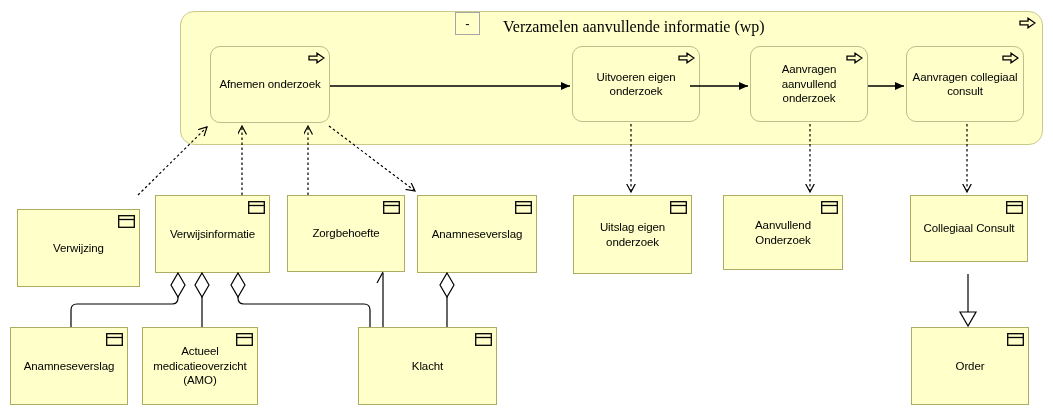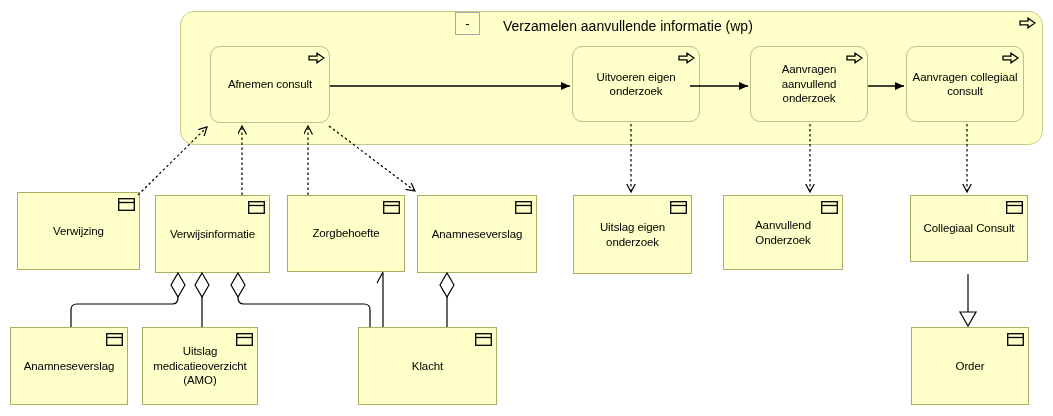--- a/index.html
+++ b/index.html
@@ -13,21 +13,21 @@
     border:1px solid var(--container-border);border-radius:14px;
     box-sizing:border-box;
   }
   .collapse-btn{
     position:absolute;width:25px;height:23px;box-sizing:border-box;
     border:1px solid var(--collapse-border);background:var(--box-fill);
     display:flex;align-items:center;justify-content:center;
     font-size:13px;line-height:1;cursor:default;
   }
   .group-title{
-    position:absolute;font-size:14px;line-height:23px;white-space:nowrap;
+    position:absolute;font-size:16px;line-height:23px;white-space:nowrap;font-family:Liberation Serif, serif;
   }
   .node{
     position:absolute;background:var(--box-fill);box-sizing:border-box;
     display:flex;align-items:center;justify-content:center;text-align:center;
     font-size:11.5px;line-height:1.25;letter-spacing:-0.1px;padding:4px 5px;
   }
   .process{border:1px solid var(--process-border);border-radius:10px;}
   .object{border:1px solid var(--object-border);}
   .corner-icon{position:absolute;top:5px;right:4px;stroke:#000;fill:none;stroke-width:1.3;}
   .group-icon{top:5px;right:6px;}
@@ -44,42 +44,42 @@
     <div class="group-title" style="left: 322px; top: 3px;">Verzamelen aanvullende informatie (wp)</div>
     <svg class="corner-icon group-icon" width="17" height="12" viewBox="0 0 17 12">
       <path d="M1 4.2 H9 V1.2 L16 6 L9 10.8 V7.8 H1 Z"></path>
     </svg>
   </div>
 
   <div class="node process" style="left:210px;top:46px;width:120px;height:77px">
     <svg class="corner-icon" width="17" height="12" viewBox="0 0 17 12">
         <path d="M1 4.2 H9 V1.2 L16 6 L9 10.8 V7.8 H1 Z"></path>
       </svg>
-    <span class="lbl">Afnemen consult</span>
+    <span class="lbl">Afnemen onderzoek</span>
   </div>
   <div class="node process" style="left:572px;top:46px;width:128px;height:76px">
     <svg class="corner-icon" width="17" height="12" viewBox="0 0 17 12">
         <path d="M1 4.2 H9 V1.2 L16 6 L9 10.8 V7.8 H1 Z"></path>
       </svg>
     <span class="lbl">Uitvoeren eigen onderzoek</span>
   </div>
   <div class="node process" style="left:750px;top:46px;width:118px;height:76px">
     <svg class="corner-icon" width="17" height="12" viewBox="0 0 17 12">
         <path d="M1 4.2 H9 V1.2 L16 6 L9 10.8 V7.8 H1 Z"></path>
       </svg>
     <span class="lbl">Aanvragen aanvullend onderzoek</span>
   </div>
   <div class="node process" style="left:906px;top:46px;width:118px;height:76px;padding:18px 3px">
     <svg class="corner-icon" width="17" height="12" viewBox="0 0 17 12">
         <path d="M1 4.2 H9 V1.2 L16 6 L9 10.8 V7.8 H1 Z"></path>
       </svg>
     <span class="lbl">Aanvragen collegiaal consult</span>
   </div>
 
-  <div class="node object" style="left:17px;top:192px;width:123px;height:78px">
+  <div class="node object" style="left:17px;top:209px;width:123px;height:78px">
     <svg class="corner-icon" width="17" height="13" viewBox="0 0 17 13">
         <rect x="0.7" y="0.7" width="15.6" height="11.6"></rect>
         <line x1="0.7" y1="4.5" x2="16.3" y2="4.5"></line>
       </svg>
     <span class="lbl">Verwijzing</span>
   </div>
   <div class="node object" style="left:155px;top:195px;width:115px;height:78px">
     <svg class="corner-icon" width="17" height="13" viewBox="0 0 17 13">
         <rect x="0.7" y="0.7" width="15.6" height="11.6"></rect>
         <line x1="0.7" y1="4.5" x2="16.3" y2="4.5"></line>
@@ -127,21 +127,21 @@
         <rect x="0.7" y="0.7" width="15.6" height="11.6"></rect>
         <line x1="0.7" y1="4.5" x2="16.3" y2="4.5"></line>
       </svg>
     <span class="lbl">Anamneseverslag</span>
   </div>
   <div class="node object" style="left:142px;top:327px;width:116px;height:78px">
     <svg class="corner-icon" width="17" height="13" viewBox="0 0 17 13">
         <rect x="0.7" y="0.7" width="15.6" height="11.6"></rect>
         <line x1="0.7" y1="4.5" x2="16.3" y2="4.5"></line>
       </svg>
-    <span class="lbl">Uitslag medicatieoverzicht (AMO)</span>
+    <span class="lbl">Actueel medicatieoverzicht (AMO)</span>
   </div>
   <div class="node object" style="left:358px;top:327px;width:139px;height:78px">
     <svg class="corner-icon" width="17" height="13" viewBox="0 0 17 13">
         <rect x="0.7" y="0.7" width="15.6" height="11.6"></rect>
         <line x1="0.7" y1="4.5" x2="16.3" y2="4.5"></line>
       </svg>
     <span class="lbl">Klacht</span>
   </div>
   <div class="node object" style="left:911px;top:327px;width:118px;height:78px">
     <svg class="corner-icon" width="17" height="13" viewBox="0 0 17 13">

